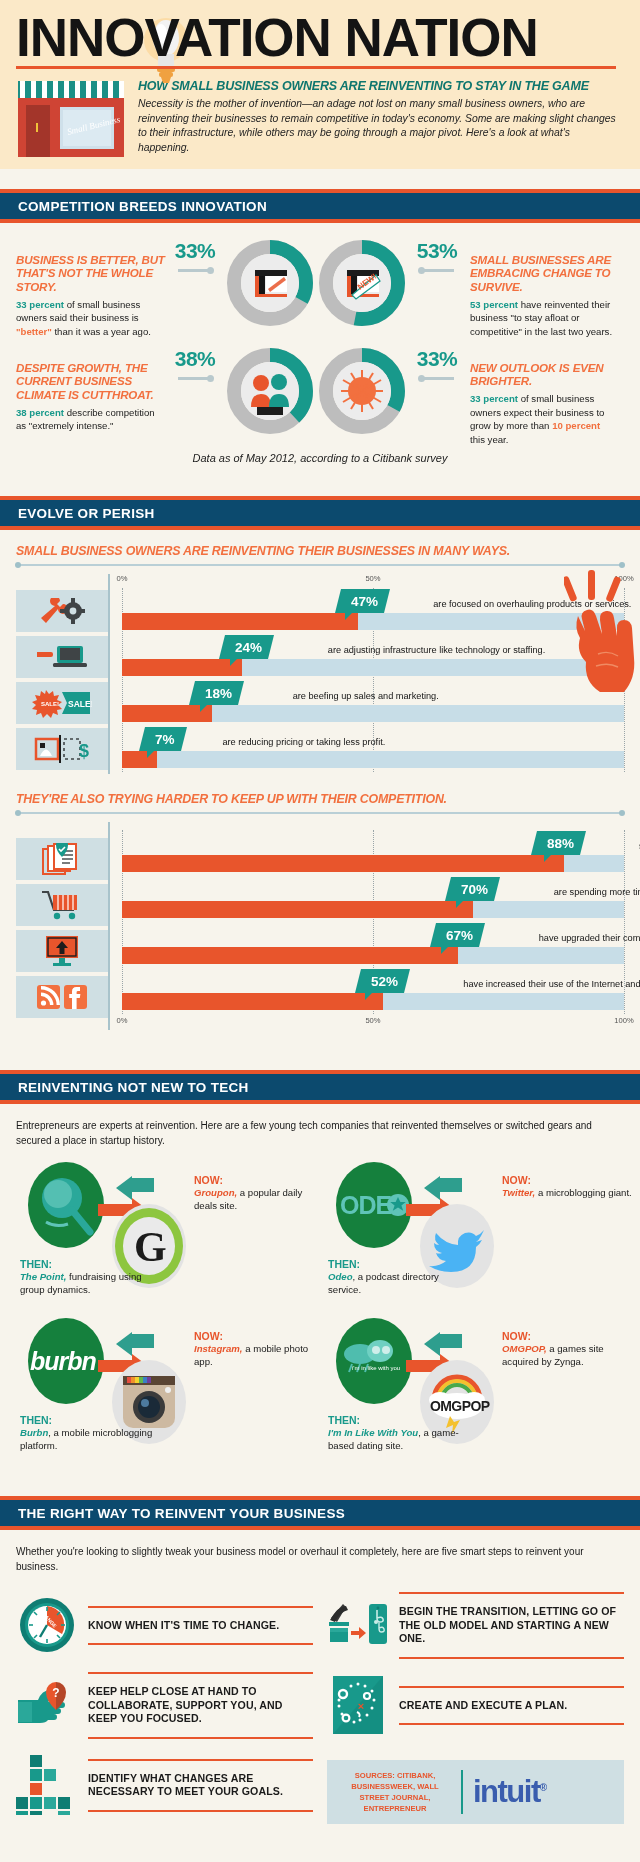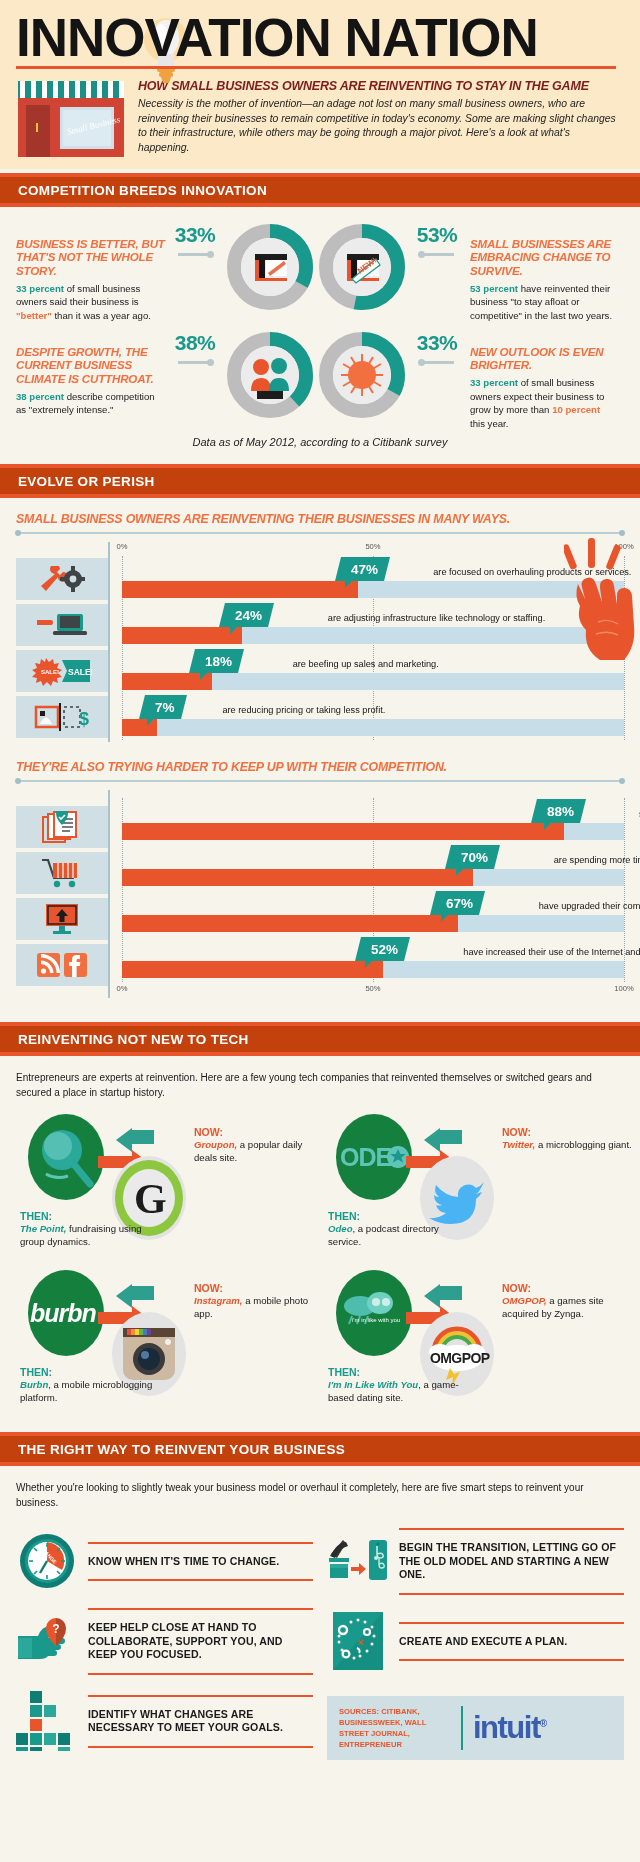--- a/index.html
+++ b/index.html
@@ -37,34 +37,34 @@
     z-index: 1;
   }
   .title-rule {
     height: 3px; background: #e8552c; margin-top: 3px; width: 100%;
     position: relative; z-index: 2;
   }
   .hdr-body { display: flex; gap: 12px; margin-top: 10px; align-items: flex-start; }
   .shop-img { width: 110px; height: 78px; flex: 0 0 110px; position: relative; }
   .hdr-text { flex: 1; }
   .hdr-sub {
-    color: #7f1d1d; font-weight: bold; font-style: italic;
+    color: #0f766e; font-weight: bold; font-style: italic;
     font-size: 12.5px; letter-spacing: -0.2px; margin-bottom: 4px;
   }
   .hdr-para {
     font-style: italic; font-size: 10.4px; line-height: 1.42; color: #232323;
   }
 
   
   .banner {
-    background: #c2410c;
+    background: #0c4a6e;
     border-top: 4px solid #e8552c;
     border-bottom: 4px solid #e8552c;
     padding: 6px 18px 5px 18px;
-    margin-top: 4px;
+    margin-top: 20px;
   }
   .banner h2 {
     color: #fff; font-size: 13.5px; font-weight: bold; letter-spacing: 0.3px;
   }
 
   .section { background: #f7f4ec; padding: 14px 16px 10px 16px; }
 
   
   .stat-row { display: flex; align-items: flex-start; margin-bottom: 6px; }
   .stat-text { width: 150px; }
@@ -859,21 +859,21 @@
               <rect x="42" y="56" width="12" height="4" fill="#2aa89a"></rect>
             </g>
           </svg>
         </div>
         <div class="step-txtwrap">
           <div class="step-txt">IDENTIFY WHAT CHANGES ARE NECESSARY TO MEET YOUR GOALS.</div>
         </div>
       </div>
 
       <div style="display:flex;align-items:flex-end;">
-        <div class="footer-bar" style="width:100%;">
+        <div class="footer-bar" style="width:100%;text-align:center;">
           <div class="sources">SOURCES: CITIBANK, BUSINESSWEEK, WALL STREET JOURNAL, ENTREPRENEUR</div>
           <div class="divider-v"></div>
           <div class="intuit"><span>intuit</span><sup>®</sup></div>
         </div>
       </div>
     </div>
   </div>
 
 </div>
 

